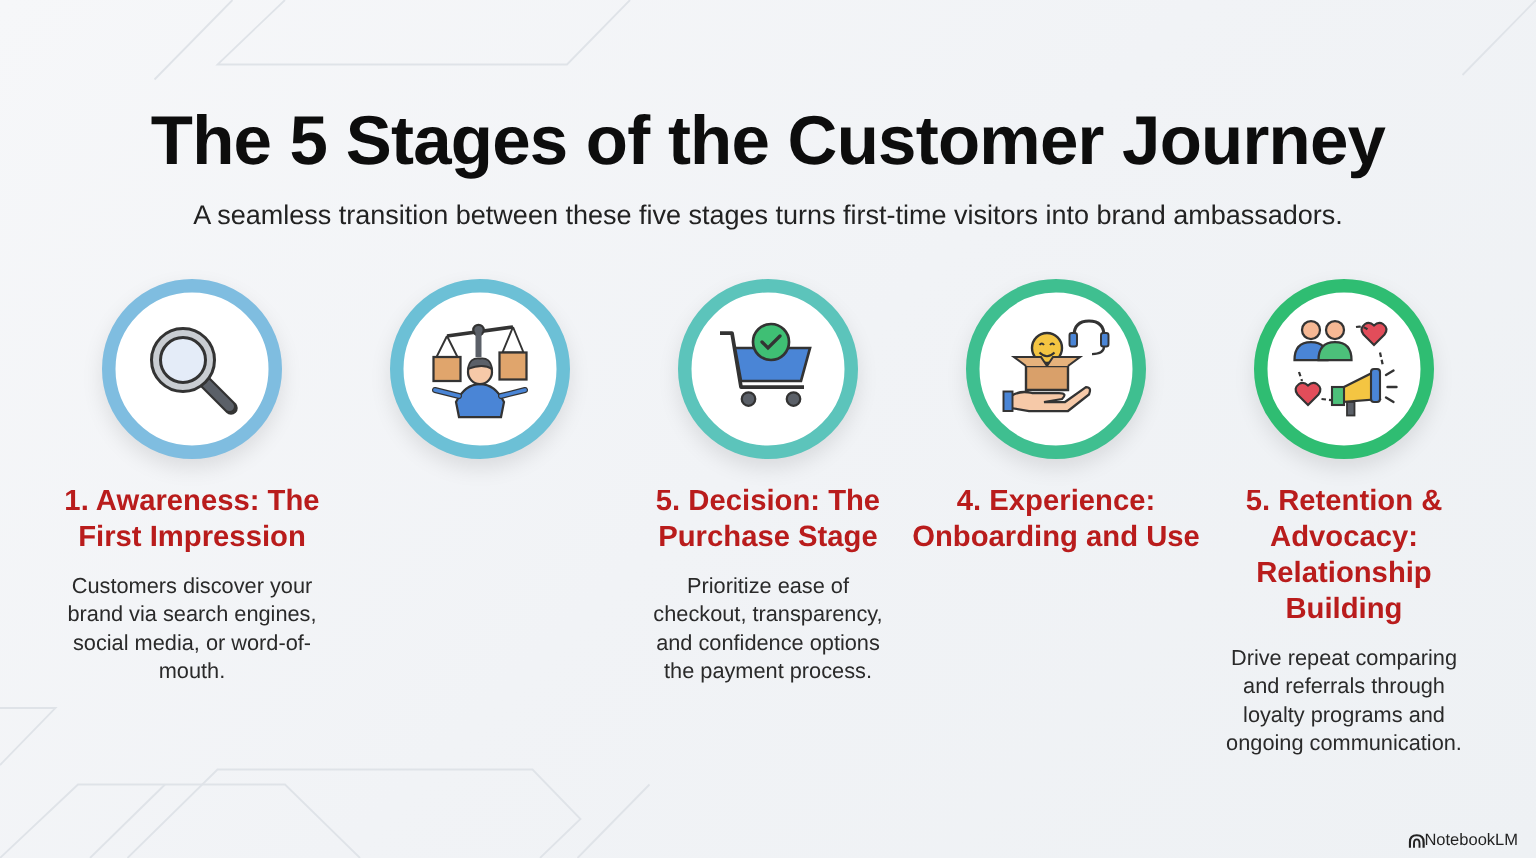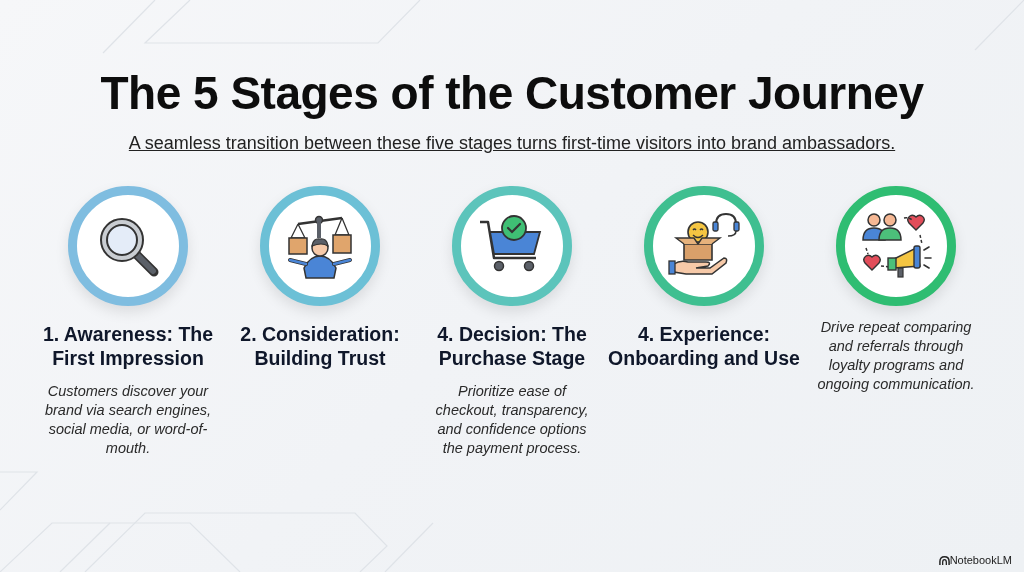--- a/index.html
+++ b/index.html
@@ -11,40 +11,40 @@
       color: #1a1a1a;
     }
     .bg-lines { position: absolute; inset: 0; pointer-events: none; }
     .title {
       position: absolute; top: 66px; left: 0; width: 1024px;
       text-align: center; font-size: 46px; font-weight: 700;
       letter-spacing: -0.5px; color: #0d0d0d;
     }
     .subtitle {
       position: absolute; top: 133px; left: 0; width: 1024px;
-      text-align: center; font-size: 18px; color: #222; text-decoration: underline;
+      text-align: center; font-size: 18px; color: #222;
     }
     .stage {
       position: absolute; top: 186px; width: 196px;
       display: flex; flex-direction: column; align-items: center;
     }
     .ring {
       width: 120px; height: 120px; border-radius: 50%;
       border: 9px solid #7fbde0; background: #fff;
       box-shadow: 0 6px 14px rgba(0,0,0,0.10);
       display: flex; align-items: center; justify-content: center;
     }
     .ring svg { width: 76px; height: 76px; }
     .stage-title {
       margin-top: 16px; font-size: 19.5px; font-weight: 700;
-      text-align: center; line-height: 24px; color: #0f172a;
+      text-align: center; line-height: 24px; color: #b91c1c;
     }
     .stage-desc {
       margin-top: 12px; font-size: 14.5px; text-align: center;
-      line-height: 19px; color: #2a2a2a; width: 170px; font-style: italic;
+      line-height: 19px; color: #2a2a2a; width: 170px;
     }
     .watermark {
       position: absolute; right: 12px; bottom: 6px; font-size: 11px;
       color: #222; display: flex; align-items: center; gap: 0;
     }
     .watermark svg { width: 11px; height: 11px; }
   </style>
 </head>
 <body>
 
@@ -87,35 +87,34 @@
       <polyline points="60,10 53,27 67,27 60,10" fill="none" stroke="#333" stroke-width="1.3"></polyline>
       <rect x="7" y="30" width="18" height="16" fill="#e0a56c" stroke="#333" stroke-width="1.5"></rect>
       <rect x="51" y="27" width="18" height="18" fill="#e0a56c" stroke="#333" stroke-width="1.5"></rect>
       <path d="M22 60 Q28 48 38 48 Q48 48 54 60 L52 70 L24 70 Z" fill="#4a85d6" stroke="#333" stroke-width="1.5"></path>
       <path d="M8 52 L24 56 M68 52 L52 56" stroke="#333" stroke-width="4" stroke-linecap="round"></path>
       <path d="M8 52 L24 56 M68 52 L52 56" stroke="#4a85d6" stroke-width="2.4" stroke-linecap="round"></path>
       <circle cx="38" cy="40" r="8" fill="#f6c9a8" stroke="#333" stroke-width="1.5"></circle>
       <path d="M30 38 Q31 30 38 31 Q45 30 46 38 Q40 34 30 38 Z" fill="#5b6068" stroke="#333" stroke-width="1.2"></path>
     </svg>
   </div>
-  <div class="stage-title">2. Consideration: Building Trust</div>
 </div>
 
 <div class="stage" style="left:414px;">
   <div class="ring" style="border-color:#5cc4bb;">
     <svg viewBox="0 0 76 76">
       <polyline points="6,14 14,14 20,50 62,50" fill="none" stroke="#333" stroke-width="2.5" stroke-linejoin="round"></polyline>
       <path d="M16 24 L66 24 L60 46 L20 46 Z" fill="#4a85d6" stroke="#333" stroke-width="1.8"></path>
       <circle cx="40" cy="20" r="12" fill="#3fbf74" stroke="#333" stroke-width="1.8"></circle>
       <polyline points="34,20 38,24 46,16" fill="none" stroke="#333" stroke-width="2.2" stroke-linecap="round"></polyline>
       <circle cx="25" cy="58" r="4.5" fill="#5b6068" stroke="#333" stroke-width="1.5"></circle>
       <circle cx="55" cy="58" r="4.5" fill="#5b6068" stroke="#333" stroke-width="1.5"></circle>
     </svg>
   </div>
-  <div class="stage-title">4. Decision: The Purchase Stage</div>
+  <div class="stage-title">5. Decision: The Purchase Stage</div>
   <div class="stage-desc">Prioritize ease of checkout, transparency, and confidence options the payment process.</div>
 </div>
 
 <div class="stage" style="left:606px;justify-content:center;">
   <div class="ring" style="border-color:#3fbf90;">
     <svg viewBox="0 0 76 76">
       <path d="M50 16 Q50 6 60 6 Q70 6 70 16" fill="none" stroke="#333" stroke-width="2"></path>
       <rect x="47" y="14" width="5" height="9" rx="1.5" fill="#4a85d6" stroke="#333" stroke-width="1.3"></rect>
       <rect x="68" y="14" width="5" height="9" rx="1.5" fill="#4a85d6" stroke="#333" stroke-width="1.3"></rect>
       <path d="M70 23 Q70 28 62 28" fill="none" stroke="#333" stroke-width="1.5"></path>
@@ -141,20 +140,21 @@
       <path d="M58 22 L51 15 Q48 11 52 8 Q55 6 58 9 Q61 6 64 8 Q68 11 65 15 Z" fill="#e24d5a" stroke="#333" stroke-width="1.4"></path>
       <path d="M14 62 L7 55 Q4 51 8 48 Q11 46 14 49 Q17 46 20 48 Q24 51 21 55 Z" fill="#e24d5a" stroke="#333" stroke-width="1.4"></path>
       <path d="M46 10 Q52 9 55 13 M62 27 L64 36 M23 58 L32 59 M8 40 L10 46" fill="none" stroke="#333" stroke-width="1.5" stroke-dasharray="3 2"></path>
       <path d="M34 52 L58 40 L62 58 L36 60 Z" fill="#f4c542" stroke="#333" stroke-width="1.5"></path>
       <rect x="30" y="50" width="8" height="12" fill="#4cc07a" stroke="#333" stroke-width="1.4"></rect>
       <rect x="56" y="38" width="6" height="22" rx="2" fill="#4a85d6" stroke="#333" stroke-width="1.4"></rect>
       <rect x="40" y="60" width="5" height="9" fill="#5b6068" stroke="#333" stroke-width="1.2"></rect>
       <path d="M66 42 L71 39 M67 50 L73 50 M66 57 L71 60" stroke="#333" stroke-width="1.6" stroke-linecap="round"></path>
     </svg>
   </div>
+  <div class="stage-title">5. Retention &amp; Advocacy: Relationship Building</div>
   <div class="stage-desc">Drive repeat comparing and referrals through loyalty programs and ongoing communication.</div>
 </div>
 
 <div class="watermark">
   <svg viewBox="0 0 12 12">
     <path d="M1 11 L1 7 Q1 2 6 2 Q11 2 11 7 L11 11" fill="none" stroke="#222" stroke-width="1.6"></path>
     <path d="M4 11 L4 8 Q4 5 6 5 Q8 5 8 8 L8 11" fill="none" stroke="#222" stroke-width="1.4"></path>
   </svg>
   <span>NotebookLM</span>
 </div>

